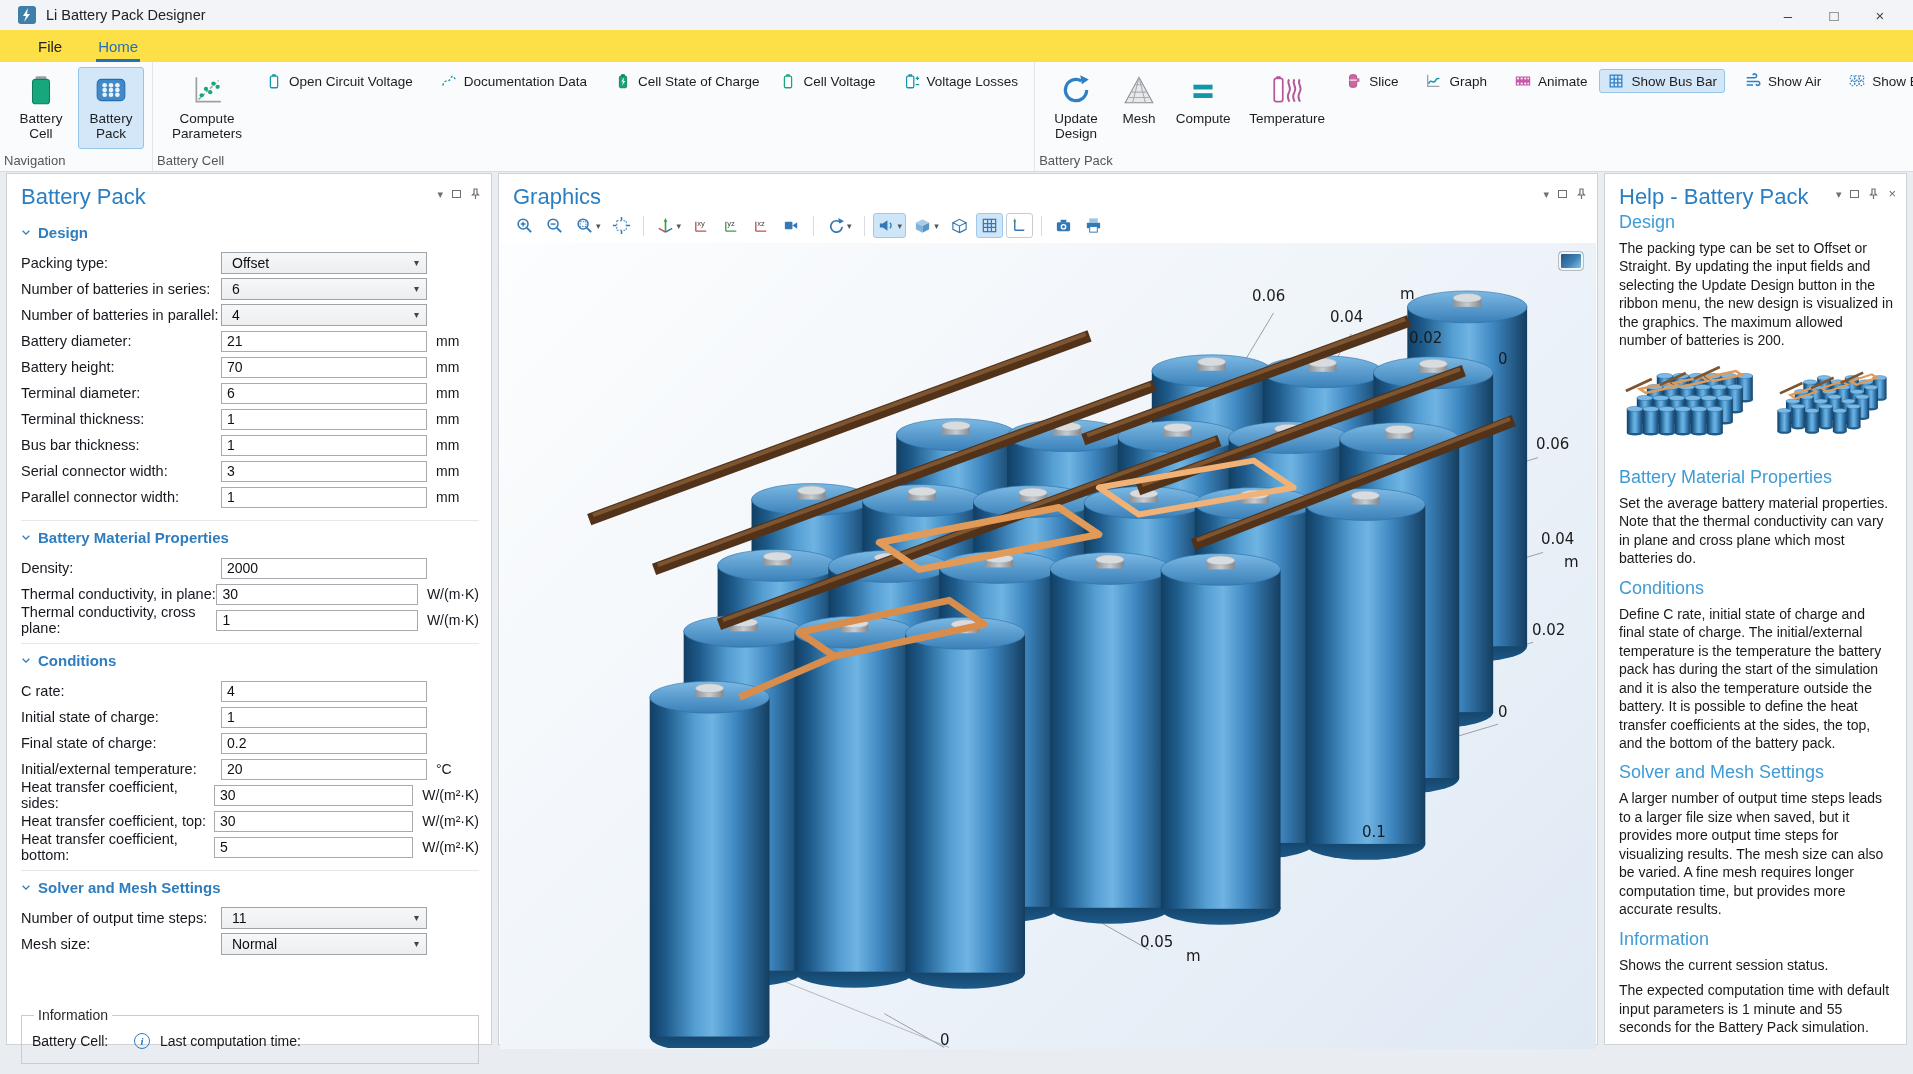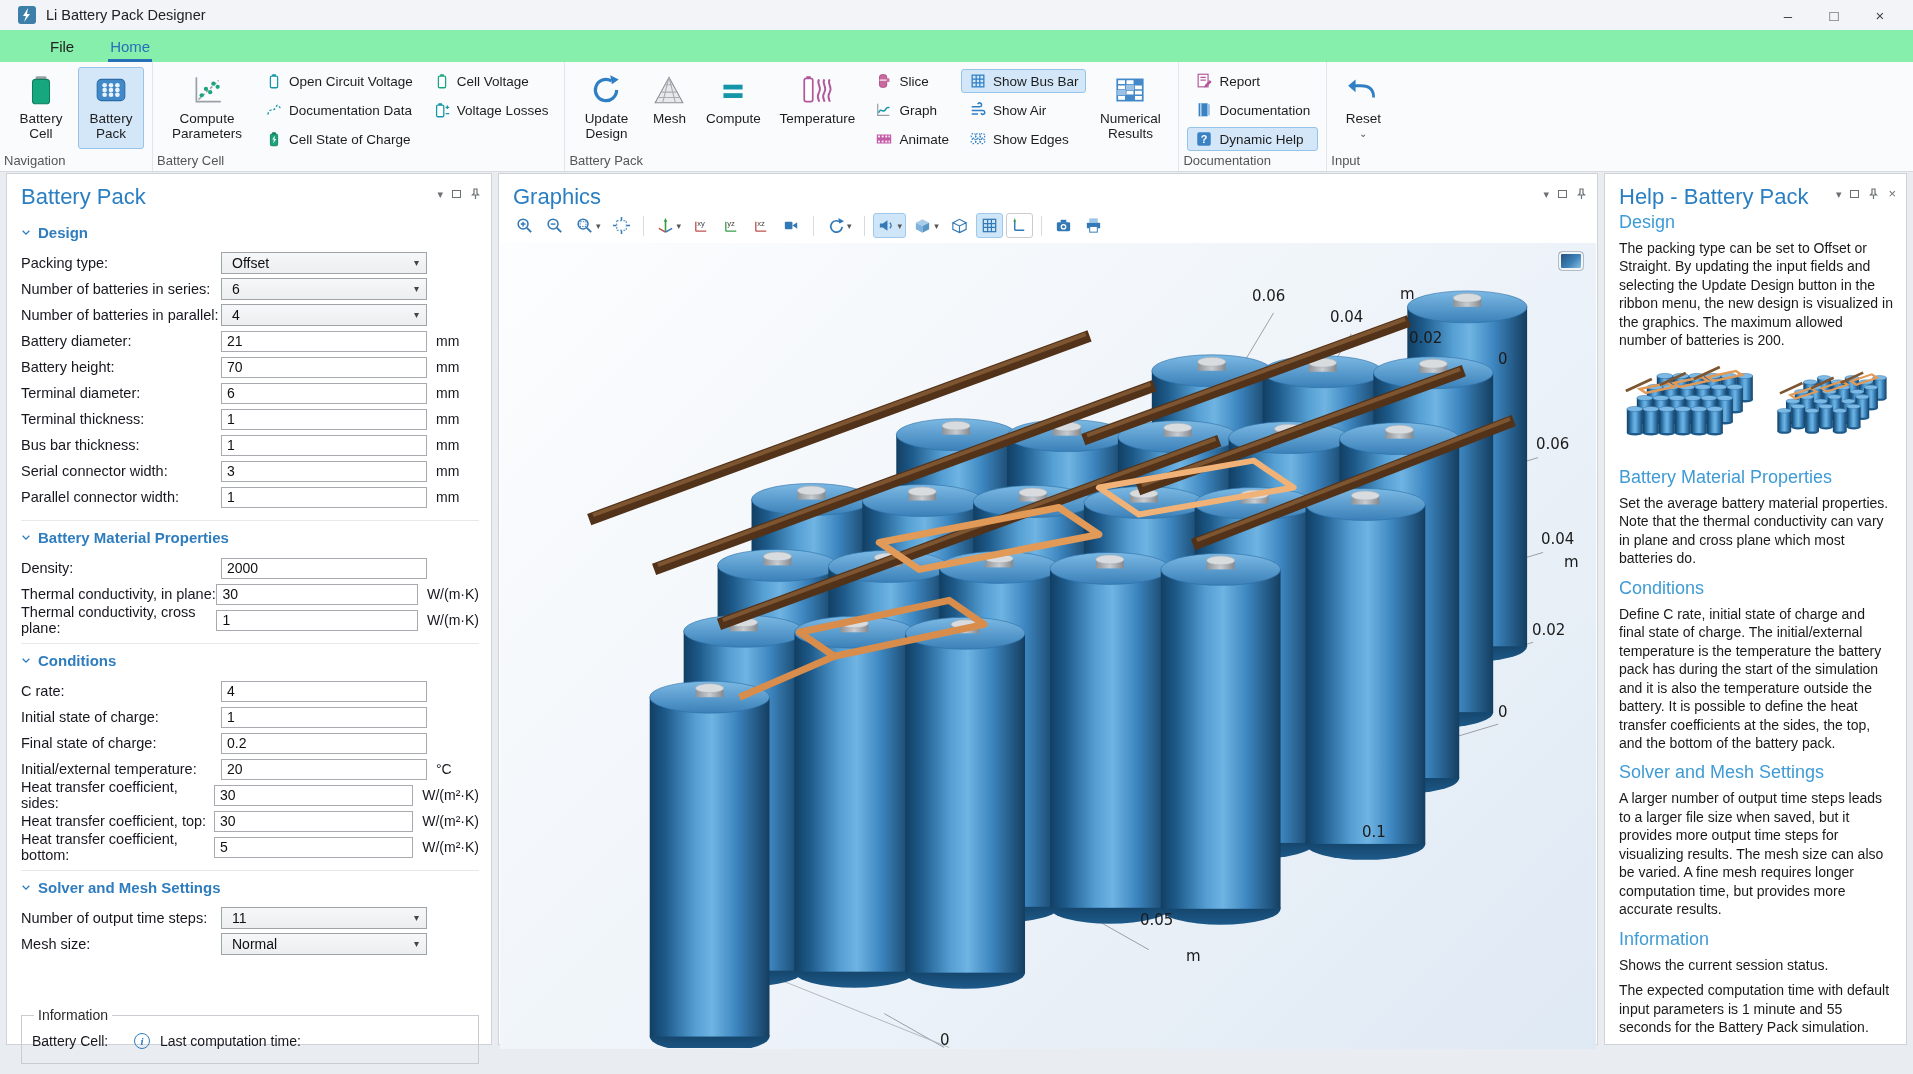--- a/index.html
+++ b/index.html
@@ -8,36 +8,36 @@
 
   
   .titlebar { height:30px; background:#f2f4f8; display:flex; align-items:center; padding:0 10px; }
   .app-icon { width:18px; height:18px; margin:0 10px 0 8px; }
   .titlebar .title { font-size:14.5px; color:#222; }
   .win-controls { margin-left:auto; display:flex; }
   .win-btn { width:46px; height:30px; display:flex; align-items:center; justify-content:center;
     font-size:15px; color:#444; cursor:default; }
 
   
-  .menubar { height:32px; background:#86efac; display:flex; align-items:flex-end; padding-left:36px; gap:8px; }
+  .menubar { height:32px; background:#fde047; display:flex; align-items:flex-end; padding-left:24px; gap:8px; }
   .mtab { padding:5px 14px 7px; font-size:15px; color:#222; position:relative; }
   .mtab.active { color:#2670b8; }
   .mtab.active:after { content:""; position:absolute; left:12px; right:12px; bottom:0; height:3px; background:#2670b8; }
 
   
   .ribbon { height:110px; background:#fafbfd; border-bottom:1px solid #d7dadf; display:flex; align-items:stretch; }
   .rgroup { display:flex; flex-direction:column; border-right:1px solid #e2e5e9; padding:2px 4px 0; }
   .rgroup-content { flex:1; display:flex; align-items:flex-start; gap:4px; padding:3px 4px 0; }
   .rgroup-label { text-align:left; font-size:13px; color:#555; padding:1px 0 3px; }
   .rbtn-large { width:66px; min-height:82px; display:flex; flex-direction:column; align-items:center;
     padding:5px 3px 3px; border:1px solid transparent; border-radius:3px; }
   .rbtn-large .ricL { width:34px; height:34px; margin-bottom:4px; }
   .rbtn-large .rlab { font-size:13.5px; line-height:15px; text-align:center; color:#1d1d1d; white-space:pre-line; }
   .rbtn-large.selected { background:#d3e7f9; border-color:#96c3e8; }
-  .rstack { display:flex; flex-direction:column; gap:5px; padding-top:2px; }
+  .rstack { display:flex; flex-direction:row; gap:11px; padding-top:2px; }
   .rbtn-small { display:flex; align-items:center; gap:6px; padding:2px 7px; border:1px solid transparent;
     border-radius:3px; font-size:13.5px; color:#1d1d1d; white-space:nowrap; }
   .rbtn-small .ric { width:18px; height:18px; flex:0 0 18px; }
   .rbtn-small.selected { background:#d3e7f9; border-color:#96c3e8; }
   .reset-caret { font-size:10px; color:#555; margin-top:2px; }
 
   
   .main { position:absolute; top:173px; left:0; right:0; height:872px; }
   .panel { position:absolute; top:0; height:872px; background:#fff; border:1px solid #cfd3d8; }
   .panel-header { display:flex; align-items:flex-start; padding:10px 10px 4px 14px; }
@@ -872,21 +872,21 @@
       <span class="axlabel" style="left:830px;top:65px">0.04</span>
       <span class="axlabel" style="left:909px;top:86px">0.02</span>
       <span class="axlabel" style="left:998px;top:107px">0</span>
       <span class="axlabel" style="left:900px;top:42px">m</span>
       <span class="axlabel" style="left:1036px;top:192px">0.06</span>
       <span class="axlabel" style="left:1041px;top:287px">0.04</span>
       <span class="axlabel" style="left:1064px;top:310px">m</span>
       <span class="axlabel" style="left:1032px;top:378px">0.02</span>
       <span class="axlabel" style="left:998px;top:460px">0</span>
       <span class="axlabel" style="left:862px;top:580px">0.1</span>
-      <span class="axlabel" style="left:640px;top:668px">0.05</span>
+      <span class="axlabel" style="left:640px;top:690px">0.05</span>
       <span class="axlabel" style="left:686px;top:704px">m</span>
       <span class="axlabel" style="left:440px;top:788px">0</span>
 
       <div class="ctxbtn"></div>
     </div>
   </div>
 
   <div class="panel" id="help-panel">
     <div class="panel-header" style="padding-bottom:0">
       <div class="panel-title">Help - Battery Pack</div>

